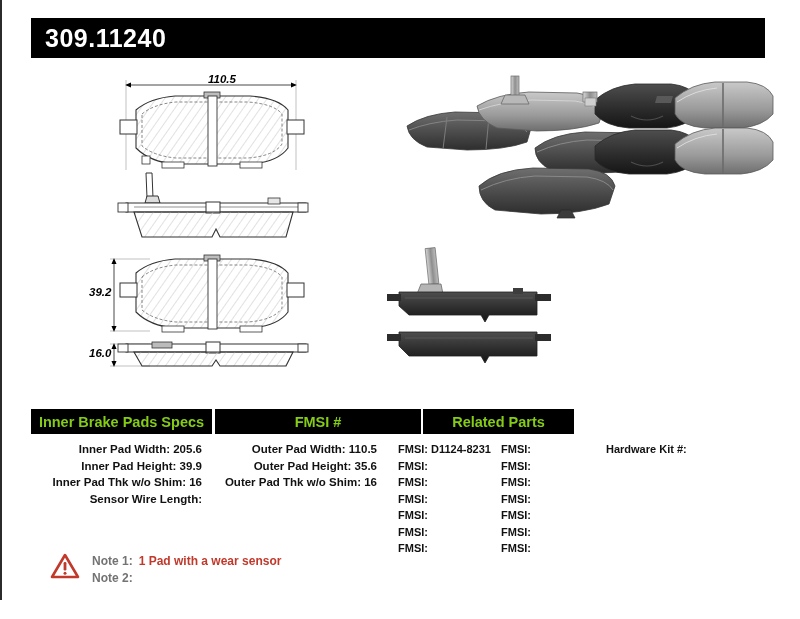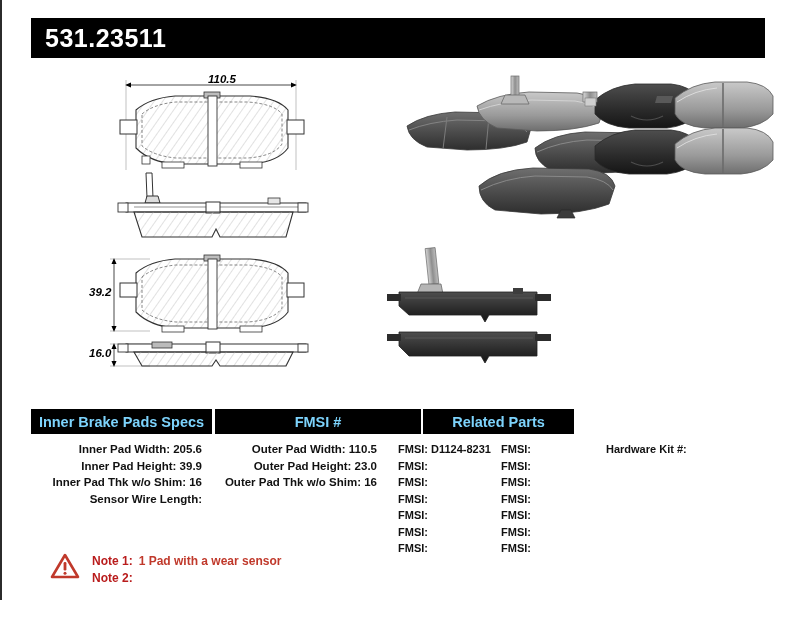--- a/index.html
+++ b/index.html
@@ -23,21 +23,21 @@
   
   .drawings{position:absolute;left:90px;top:70px;width:300px;height:310px;}
   .photos{position:absolute;left:385px;top:70px;width:400px;height:310px;}
 
   .dimlabel{position:absolute;font-size:11.5px;font-weight:bold;font-style:italic;color:#000;}
 
   
   .table{position:absolute;left:31px;top:409px;width:734px;}
   .thead{display:flex;height:25px;}
   .th{
-    background:#000;color:#7dd3fc;font-size:14.5px;font-weight:bold;
+    background:#000;color:#84cc16;font-size:14.5px;font-weight:bold;
     display:flex;align-items:center;justify-content:center;
     box-sizing:border-box;
   }
   .th.c1{width:181px;}
   .th.c2{width:173px;margin-left:2px;}
   .th.c3{width:206px;margin-left:3px;}
   .th.c4{width:151px;margin-left:2px;}
 
   .tbody{display:flex;margin-top:7px;}
   .col1{width:181px;}
@@ -51,33 +51,33 @@
   .fmsi-row{font-size:11px;font-weight:bold;line-height:16.5px;
             padding-left:8px;white-space:nowrap;}
   .rel-row{font-size:11px;font-weight:bold;line-height:16.5px;
            padding-left:8px;white-space:nowrap;}
 
   
   .notes{position:absolute;left:50px;top:552px;display:flex;align-items:flex-start;}
   .warn-icon{width:30px;height:28px;margin-right:12px;flex:0 0 auto;}
   .note-lines{padding-top:1px;}
   .note-line{font-size:12px;font-weight:bold;line-height:17px;white-space:nowrap;}
-  .note-label{color:#b91c1c;}
+  .note-label{color:#737373;}
   .note-val{color:#c0392b;margin-left:6px;}
   .note-val.empty{margin-left:0;}
 </style>
 </head>
 <body>
 
 <div class="page">
 
   <div class="left-edge"></div>
 
   <div class="header">
-    <span class="part-no">531.23511</span>
+    <span class="part-no">309.11240</span>
   </div>
 
   <div class="drawings">
     <svg width="300" height="310" viewBox="0 0 300 310">
       <defs>
         <marker id="ar" markerWidth="7" markerHeight="7" refX="6" refY="3" orient="auto">
           <path d="M0,0 L7,3 L0,6 z" fill="#000"></path>
         </marker>
         <marker id="arl" markerWidth="7" markerHeight="7" refX="1" refY="3" orient="auto">
           <path d="M7,0 L0,3 L7,6 z" fill="#000"></path>
@@ -239,21 +239,21 @@
     <div class="tbody">
       <div class="col1">
         <div class="spec-row">Inner Pad Width: 205.6</div>
         <div class="spec-row">Inner Pad Height: 39.9</div>
         <div class="spec-row">Inner Pad Thk w/o Shim: 16</div>
         <div class="spec-row">Sensor Wire Length:</div>
       </div>
 
       <div class="col2">
         <div class="spec-row">Outer Pad Width: 110.5</div>
-        <div class="spec-row">Outer Pad Height: 23.0</div>
+        <div class="spec-row">Outer Pad Height: 35.6</div>
         <div class="spec-row">Outer Pad Thk w/o Shim: 16</div>
       </div>
 
       <div class="col3">
         <div class="fmsi-sub">
           <div class="fmsi-row">FMSI:  D1124-8231</div>
           <div class="fmsi-row">FMSI:</div>
           <div class="fmsi-row">FMSI:</div>
           <div class="fmsi-row">FMSI:</div>
           <div class="fmsi-row">FMSI:</div>

